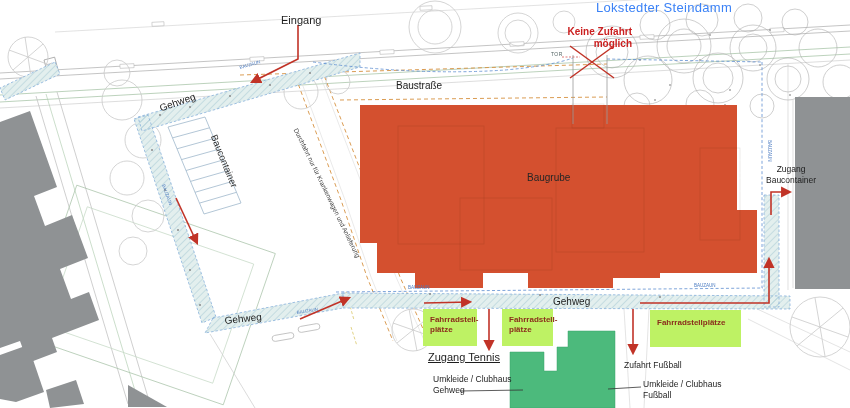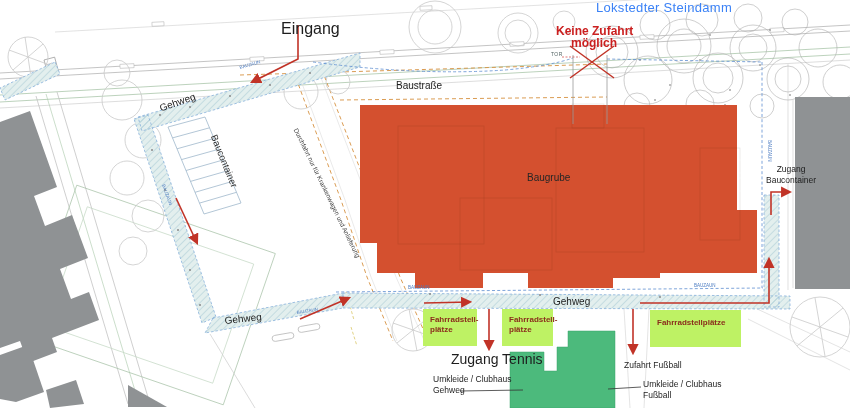--- a/index.html
+++ b/index.html
@@ -1,36 +1,36 @@
 <!DOCTYPE html>
 <html><head>
 <meta charset="utf-8">
 <style>
   html,body{margin:0;padding:0;background:#fff;}
   #stage{position:relative;width:850px;height:408px;background:#ffffff;overflow:hidden;
          font-family:"Liberation Sans",sans-serif;}
   #stage svg{position:absolute;left:0;top:0;}
   .lbl{position:absolute;white-space:nowrap;color:#1d1d1d;}
-  .lbl-eingang{left:281px;top:20px;font-size:16px;}
+  .lbl-eingang{left:281px;top:14px;font-size:11px;}
   .lbl-street{left:596px;top:0px;font-size:13px;color:#3b82f6;letter-spacing:.3px;}
-  .lbl-keine{left:556px;top:26px;width:76px;text-align:center;font-size:12px;font-weight:bold;
+  .lbl-keine{left:556px;top:26px;width:76px;text-align:right;font-size:10px;font-weight:bold;
              color:#cb2020;line-height:11.5px;}
   .lbl-baustrasse{left:396px;top:80px;font-size:10px;}
   .lbl-gehweg-top{left:158px;top:103px;font-size:10px;transform:rotate(-19deg);transform-origin:0 0;}
   .lbl-baucontainer{left:219px;top:133px;font-size:9.5px;color:#333;transform:rotate(68deg);transform-origin:0 0;}
   .lbl-durchfahrt{left:299px;top:127px;font-size:6.5px;color:#3c3c3c;transform:rotate(64deg);transform-origin:0 0;}
   .lbl-baugrube{left:527px;top:172px;font-size:10px;color:#262626;}
   .lbl-gehweg-left{left:224px;top:315px;font-size:10px;transform:rotate(-6deg);transform-origin:0 0;}
   .lbl-gehweg-bottom{left:553px;top:296px;font-size:10px;}
   .bikebox{position:absolute;background:#bef264;color:#8a2e1c;font-size:8px;font-weight:bold;
            line-height:10px;padding:6px 0 0 7px;box-sizing:border-box;}
   .bikebox1{left:423px;top:309px;width:54px;height:37px;}
   .bikebox2{left:502px;top:309px;width:51px;height:37px;}
   .bikebox3{left:650px;top:310px;width:91px;height:37px;padding-top:8px;}
-  .lbl-zugang-tennis{left:451px;top:351px;font-size:14px;}
+  .lbl-zugang-tennis{left:428px;top:351px;font-size:11px;text-decoration:underline;}
   .lbl-umkleide-tennis{left:433px;top:374px;font-size:8.5px;line-height:11px;}
   .lbl-zugang-fussball{left:624px;top:360px;font-size:8.5px;}
   .lbl-umkleide-fussball{left:643px;top:379px;font-size:8.5px;line-height:11px;}
   .lbl-zugang-tennishalle{left:766px;top:164px;font-size:8.5px;line-height:11px;text-align:center;}
   .lbl-tor{left:551px;top:51px;font-size:5px;color:#566;letter-spacing:.4px;}
 </style>
 </head>
 <body>
 
 <div id="stage">

